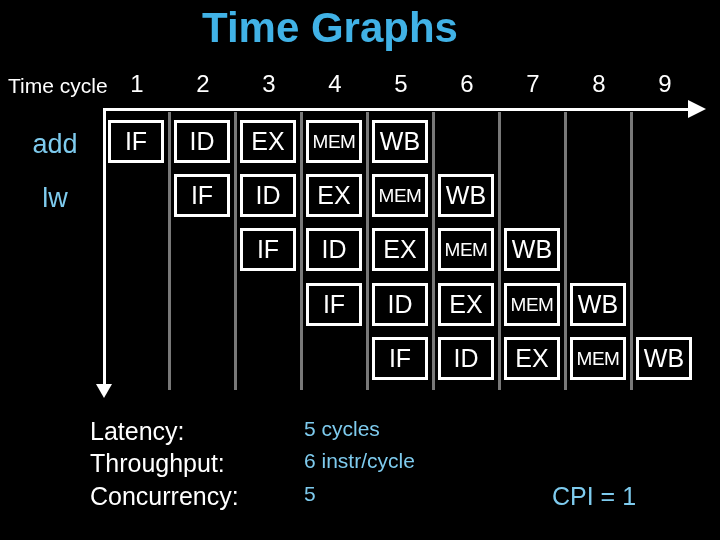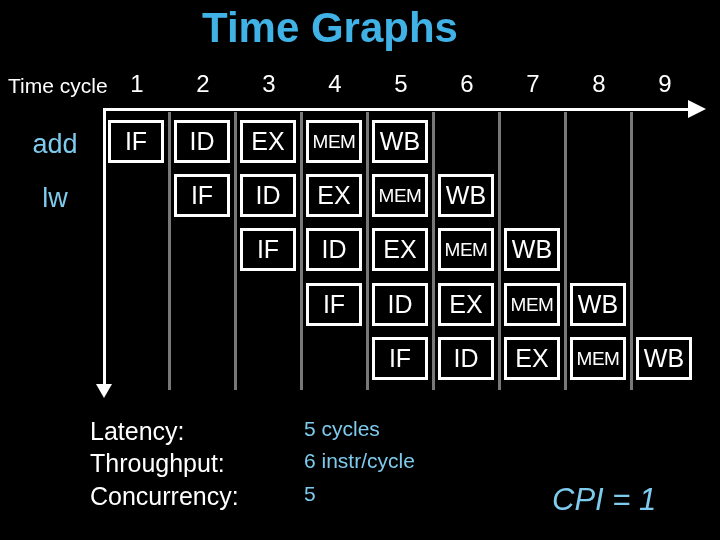--- a/index.html
+++ b/index.html
@@ -47,21 +47,21 @@
     color:#fff;font-size:25px;line-height:1;
   }
   .stage-box.small{font-size:19px;letter-spacing:-0.5px;text-align:right;}
   .metric-label{
     position:absolute;left:90px;font-size:25px;color:#fff;white-space:nowrap;
   }
   .metric-value{
     position:absolute;left:304px;font-size:21px;color:var(--accent,#7ecbee);white-space:nowrap;
   }
   .cpi{
-    position:absolute;left:552px;top:482px;font-size:31px;color:var(--accent,#7ecbee);white-space:nowrap;font-style:italic;
+    position:absolute;left:552px;top:482px;font-size:25px;color:var(--accent,#7ecbee);white-space:nowrap;
   }
 </style>
 </head>
 <body>
 
 <div class="slide" style="--bg: #000000; --title: #41b2e6; --accent: #7ecbee; --grid: #787878;">
   <div class="title">Time Graphs</div>
 
   <div class="clock-label">Time cycle</div>
   <div id="cycle-numbers">

